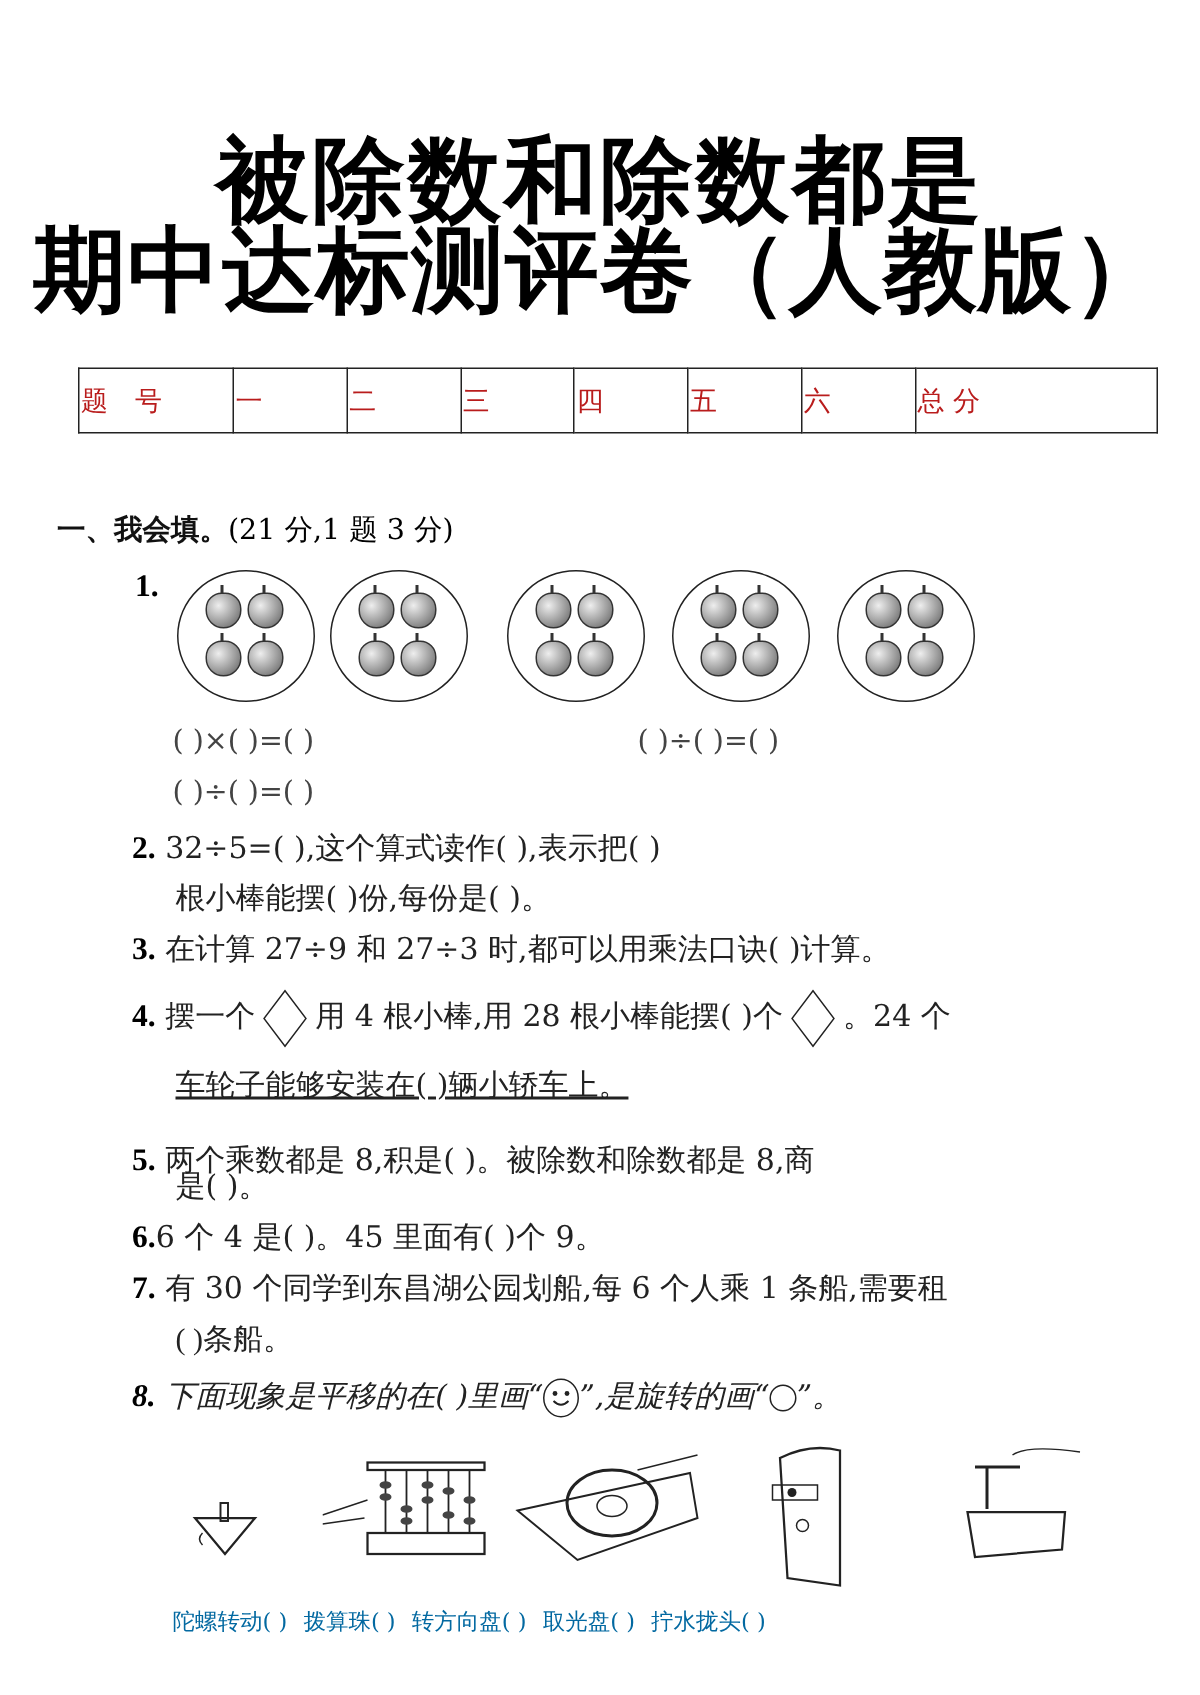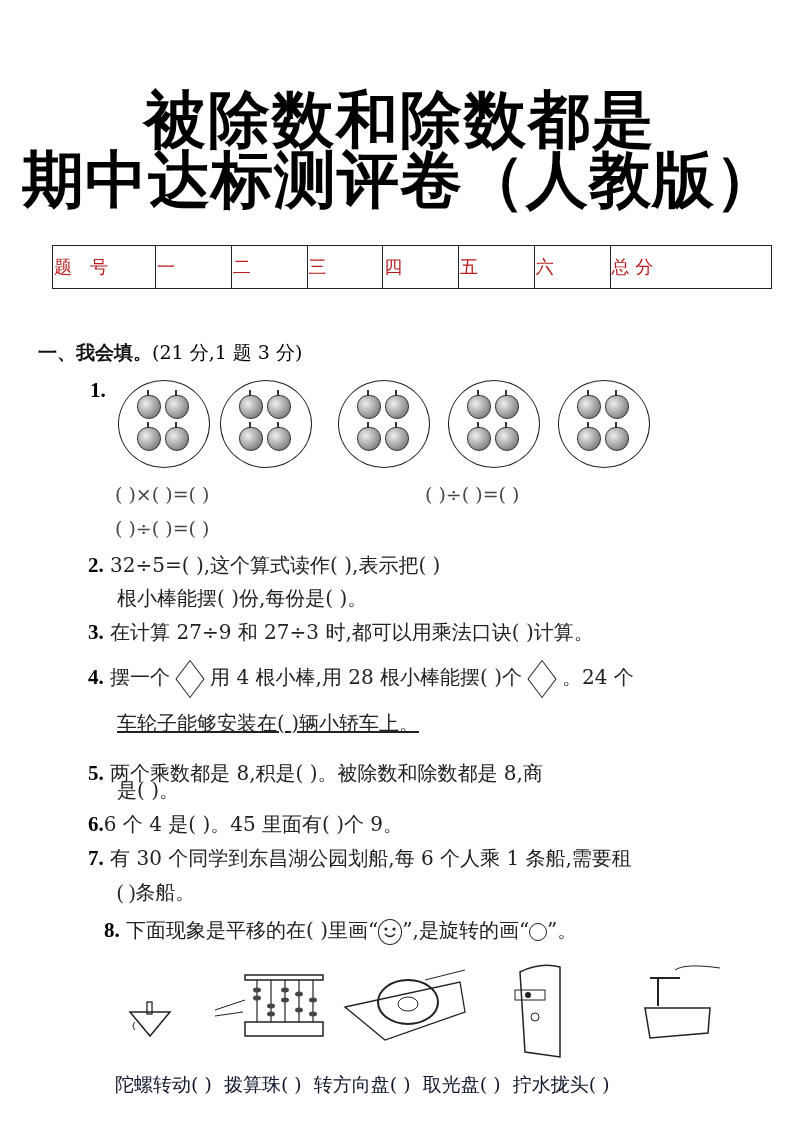--- a/index.html
+++ b/index.html
@@ -17,21 +17,21 @@
   .num { font-weight:bold; font-family:"Liberation Serif", serif; font-size:21px; color:#000; }
   .apples { position:absolute; top:380px; left:118px; height:90px; width:600px; }
   .plate { position:absolute; top:0; width:90px; height:86px; border:1.6px solid #222; border-radius:50%; }
   .apple { position:absolute; width:22px; height:22px; border:1.3px solid #333; border-radius:45% 45% 50% 50%; background:radial-gradient(circle at 35% 35%, #eee, #888 70%, #555); }
   .apple::before { content:""; position:absolute; left:9px; top:-6px; width:2px; height:6px; background:#333; }
   .eq { position:absolute; font-size:19px; color:#444; white-space:nowrap; }
   .diamond { display:inline-block; width:22px; height:22px; border:1.5px solid #222; transform:rotate(45deg) skew(8deg,8deg); margin:0 8px; vertical-align:middle; }
   .smile { display:inline-block; width:22px; height:24px; border:1.5px solid #222; border-radius:50%; vertical-align:middle; position:relative; }
   .circle-o { display:inline-block; width:16px; height:16px; border:1.5px solid #222; border-radius:50%; vertical-align:middle; }
   .pic { position:absolute; top:955px; }
-  .labels { position:absolute; top:1072px; left:115px; font-size:19px; color:#0f172a; white-space:nowrap; }
+  .labels { position:absolute; top:1072px; left:115px; font-size:15px; color:#0369a1; white-space:nowrap; }
   .labels span { margin-right:6px; }
 </style>
 </head>
 <body>
 
 <div class="title t1">被除数和除数都是</div>
 <div class="title t2">期中达标测评卷（人教版）</div>
 
 <table class="score">
   <tbody>
@@ -98,21 +98,21 @@
 <div class="line" style="left:117px;top:710px;text-decoration:underline;">车轮子能够安装在(      )辆小轿车上。</div>
 
 <div class="line" style="left:88px;top:728px;margin-top:32px;"><span class="num">5.</span> <span>两个乘数都是 8,积是(          )。被除数和除数都是 8,商</span></div>
 <div class="line" style="left:117px;top:777px;">是(          )。</div>
 
 <div class="line" style="left:88px;top:811px;"><span class="num">6.</span><span>6 个 4 是(          )。45 里面有(          )个 9。</span></div>
 
 <div class="line" style="left:88px;top:845px;"><span class="num">7.</span> <span>有 30 个同学到东昌湖公园划船,每 6 个人乘 1 条船,需要租</span></div>
 <div class="line" style="left:117px;top:879px;font-family:Liberation Serif, serif;">(      )条船。</div>
 
-<div class="line" style="left:104px;top:917px;"><span class="num">8.</span> <span>下面现象是平移的在(      )里画“</span><span class="smile"><svg width="22" height="24" viewBox="0 0 22 24">
+<div class="line" style="left:88px;top:917px;font-style:italic;"><span class="num">8.</span> <span>下面现象是平移的在(      )里画“</span><span class="smile"><svg width="22" height="24" viewBox="0 0 22 24">
         <circle cx="7" cy="9" r="1.6" fill="#222"></circle>
         <circle cx="15" cy="9" r="1.6" fill="#222"></circle>
         <path d="M6 14 Q11 19 16 14" stroke="#222" stroke-width="1.3" fill="none"></path>
       </svg></span><span>”,是旋转的画“</span><span class="circle-o"></span><span>”。</span></div>
 
 <svg class="pic" style="left:125px;top:1000px" width="50" height="40">
     <path d="M5 12 L45 12 L25 36 Z" fill="none" stroke="#222" stroke-width="1.5"></path>
     <rect x="22" y="2" width="5" height="12" fill="none" stroke="#222" stroke-width="1.3"></rect>
     <path d="M10 22 q-4 4 0 8" stroke="#222" fill="none"></path>
   </svg>

